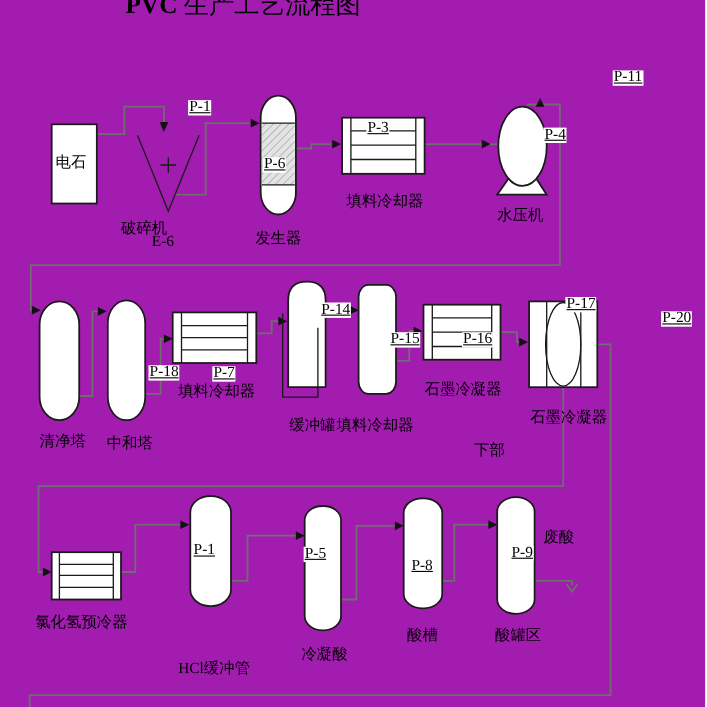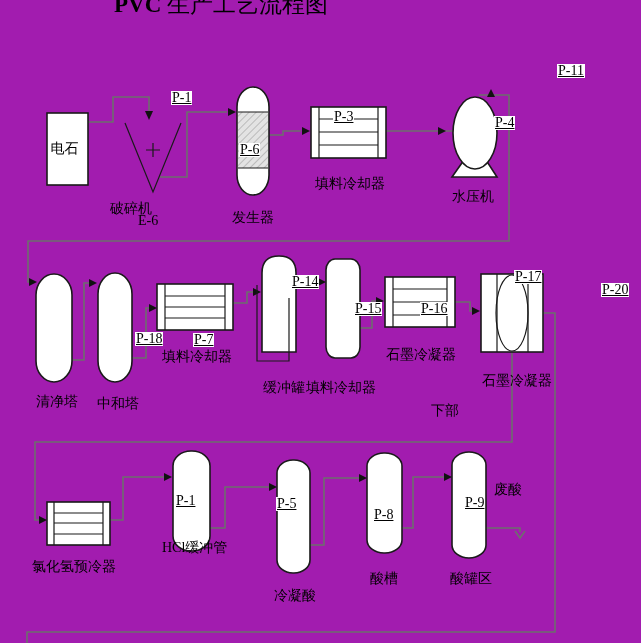--- a/index.html
+++ b/index.html
@@ -166,19 +166,19 @@
   <div class="lbl" style="left:452px;top:189px">水压机</div>
   <div class="lbl" style="left:36px;top:394px">清净塔</div>
   <div class="lbl" style="left:97px;top:396px">中和塔</div>
   <div class="lbl" style="left:162px;top:349px">填料冷却器</div>
   <div class="lbl" style="left:263px;top:380px">缓冲罐</div>
   <div class="lbl" style="left:306px;top:380px">填料冷却器</div>
   <div class="lbl" style="left:386px;top:347px">石墨冷凝器</div>
   <div class="lbl" style="left:482px;top:373px">石墨冷凝器</div>
   <div class="lbl" style="left:431px;top:403px">下部</div>
   <div class="lbl" style="left:32px;top:559px">氯化氢预冷器</div>
-  <div class="lbl" style="left:162px;top:540px">HCl缓冲管</div>
+  <div class="lbl" style="left:162px;top:601px">HCl缓冲管</div>
   <div class="lbl" style="left:274px;top:588px">冷凝酸</div>
   <div class="lbl" style="left:370px;top:571px">酸槽</div>
   <div class="lbl" style="left:450px;top:571px">酸罐区</div>
   <div class="lbl" style="left:494px;top:482px">废酸</div>
 
 </div>
 
 </body></html>

